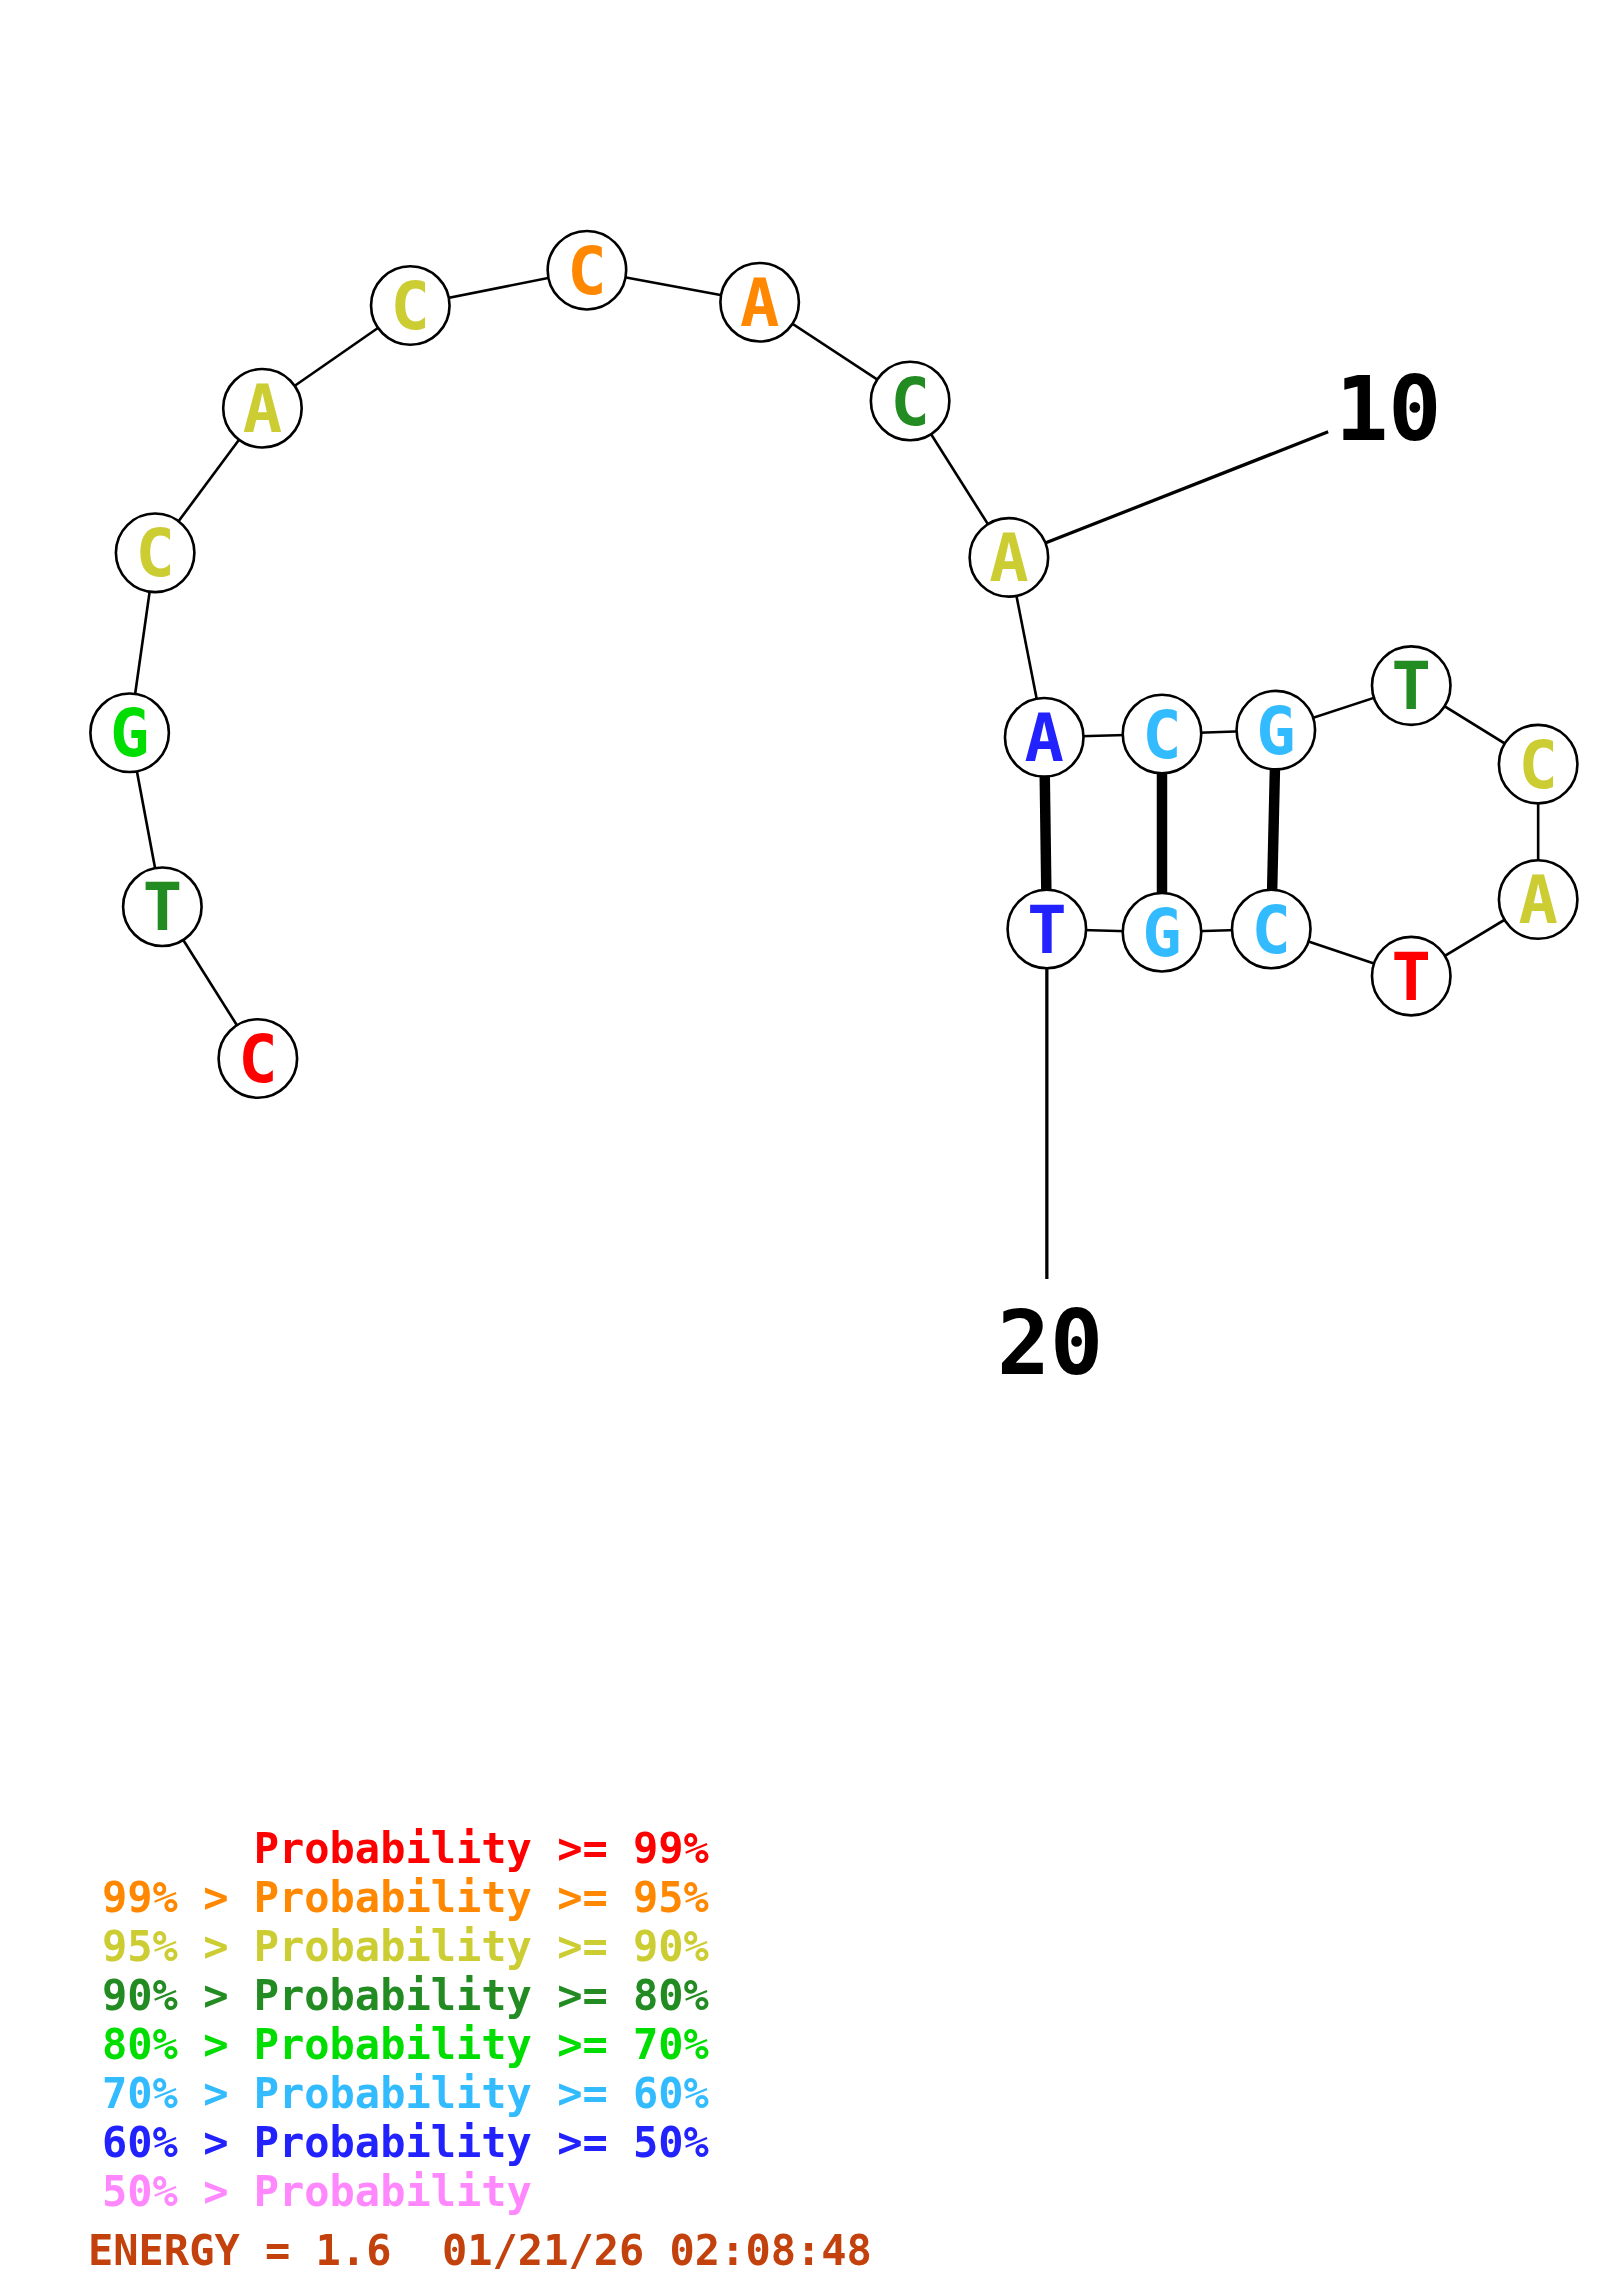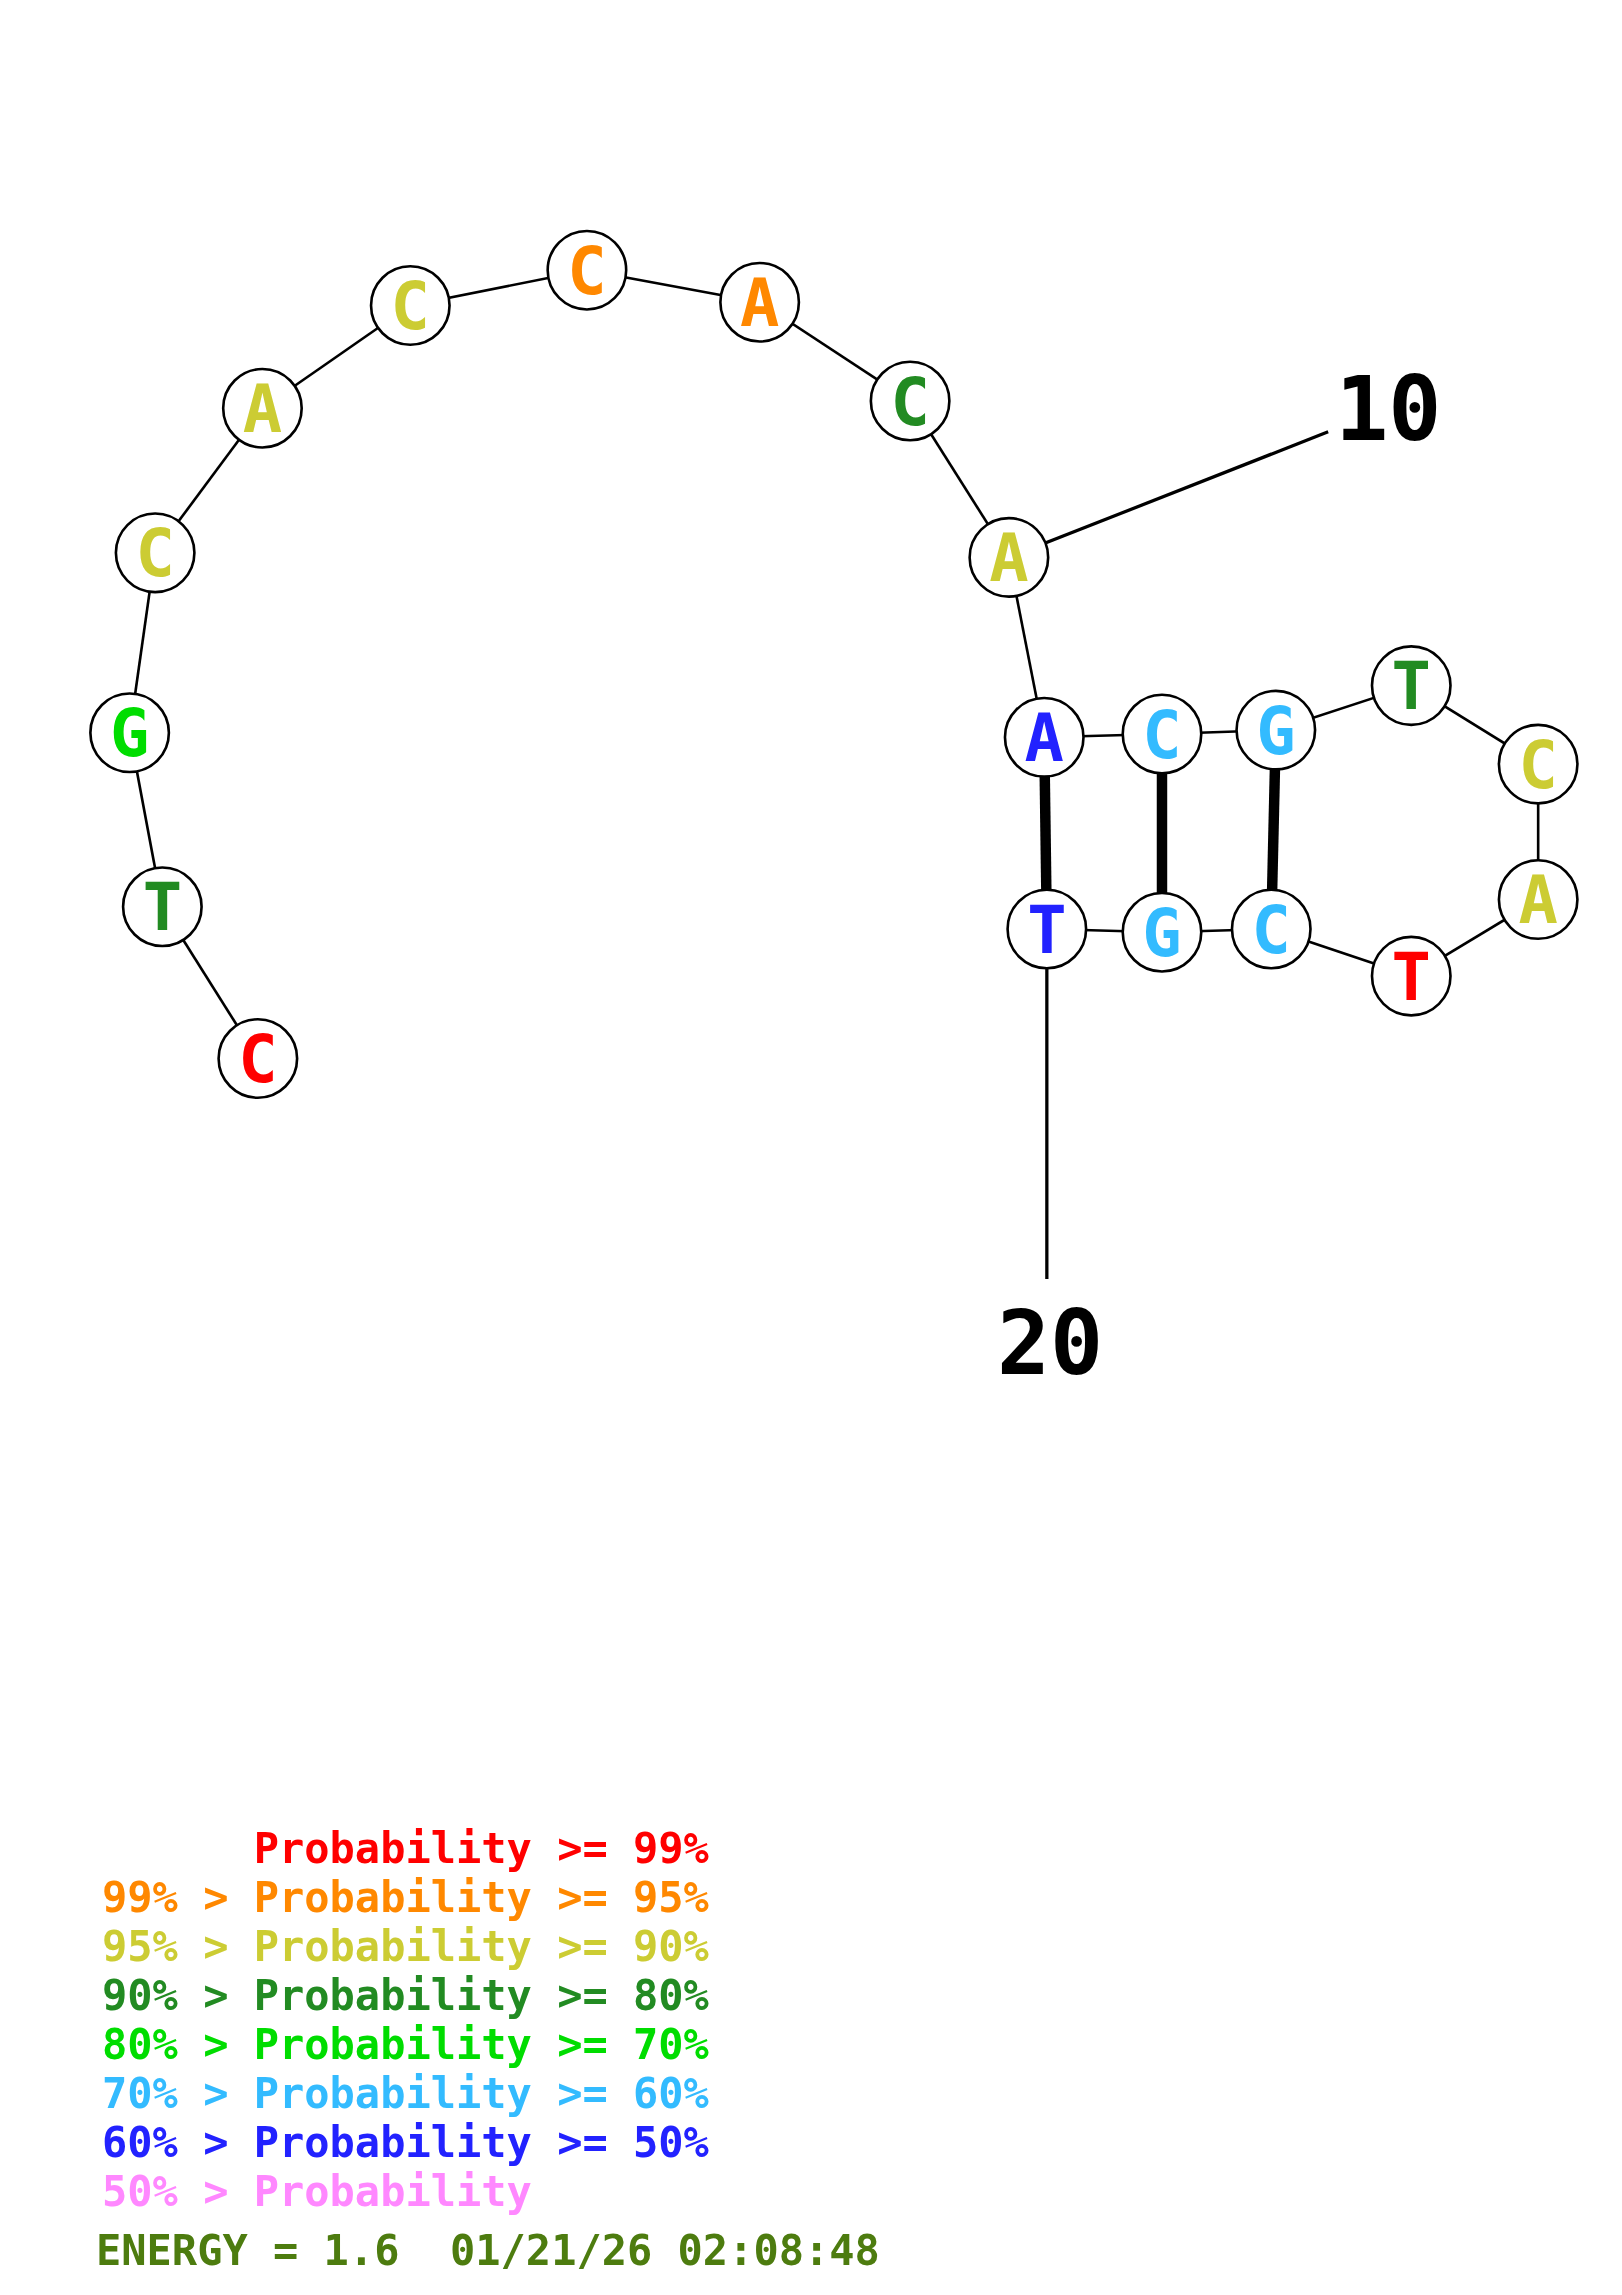--- a/index.html
+++ b/index.html
@@ -34,28 +34,28 @@
     top: 1824px;
     font-family: "DejaVu Sans Mono", monospace;
     font-weight: bold;
     font-size: 42px;
     line-height: 49px;
     white-space: pre;
     margin-left: 6px;
   }
   .footer {
     position: absolute;
-    left: 96px;
+    left: 88px;
     top: 2226px;
     font-family: "DejaVu Sans Mono", monospace;
     font-weight: bold;
     font-size: 42px;
     line-height: 49px;
     white-space: pre;
-    color: #4d7c0f;
+    color: #c2410c;
   }
 </style>
 </head>
 <body>
 
 <svg id="plot-svg" width="1622" height="2295" viewBox="0 0 2479 3508" xmlns="http://www.w3.org/2000/svg">
     <line x1="394" y1="1618" x2="248" y2="1386" stroke="#000" stroke-width="4"></line>
     <line x1="248" y1="1386" x2="198" y2="1120" stroke="#000" stroke-width="4"></line>
     <line x1="198" y1="1120" x2="237" y2="845" stroke="#000" stroke-width="4"></line>
     <line x1="237" y1="845" x2="401" y2="624" stroke="#000" stroke-width="4"></line>

